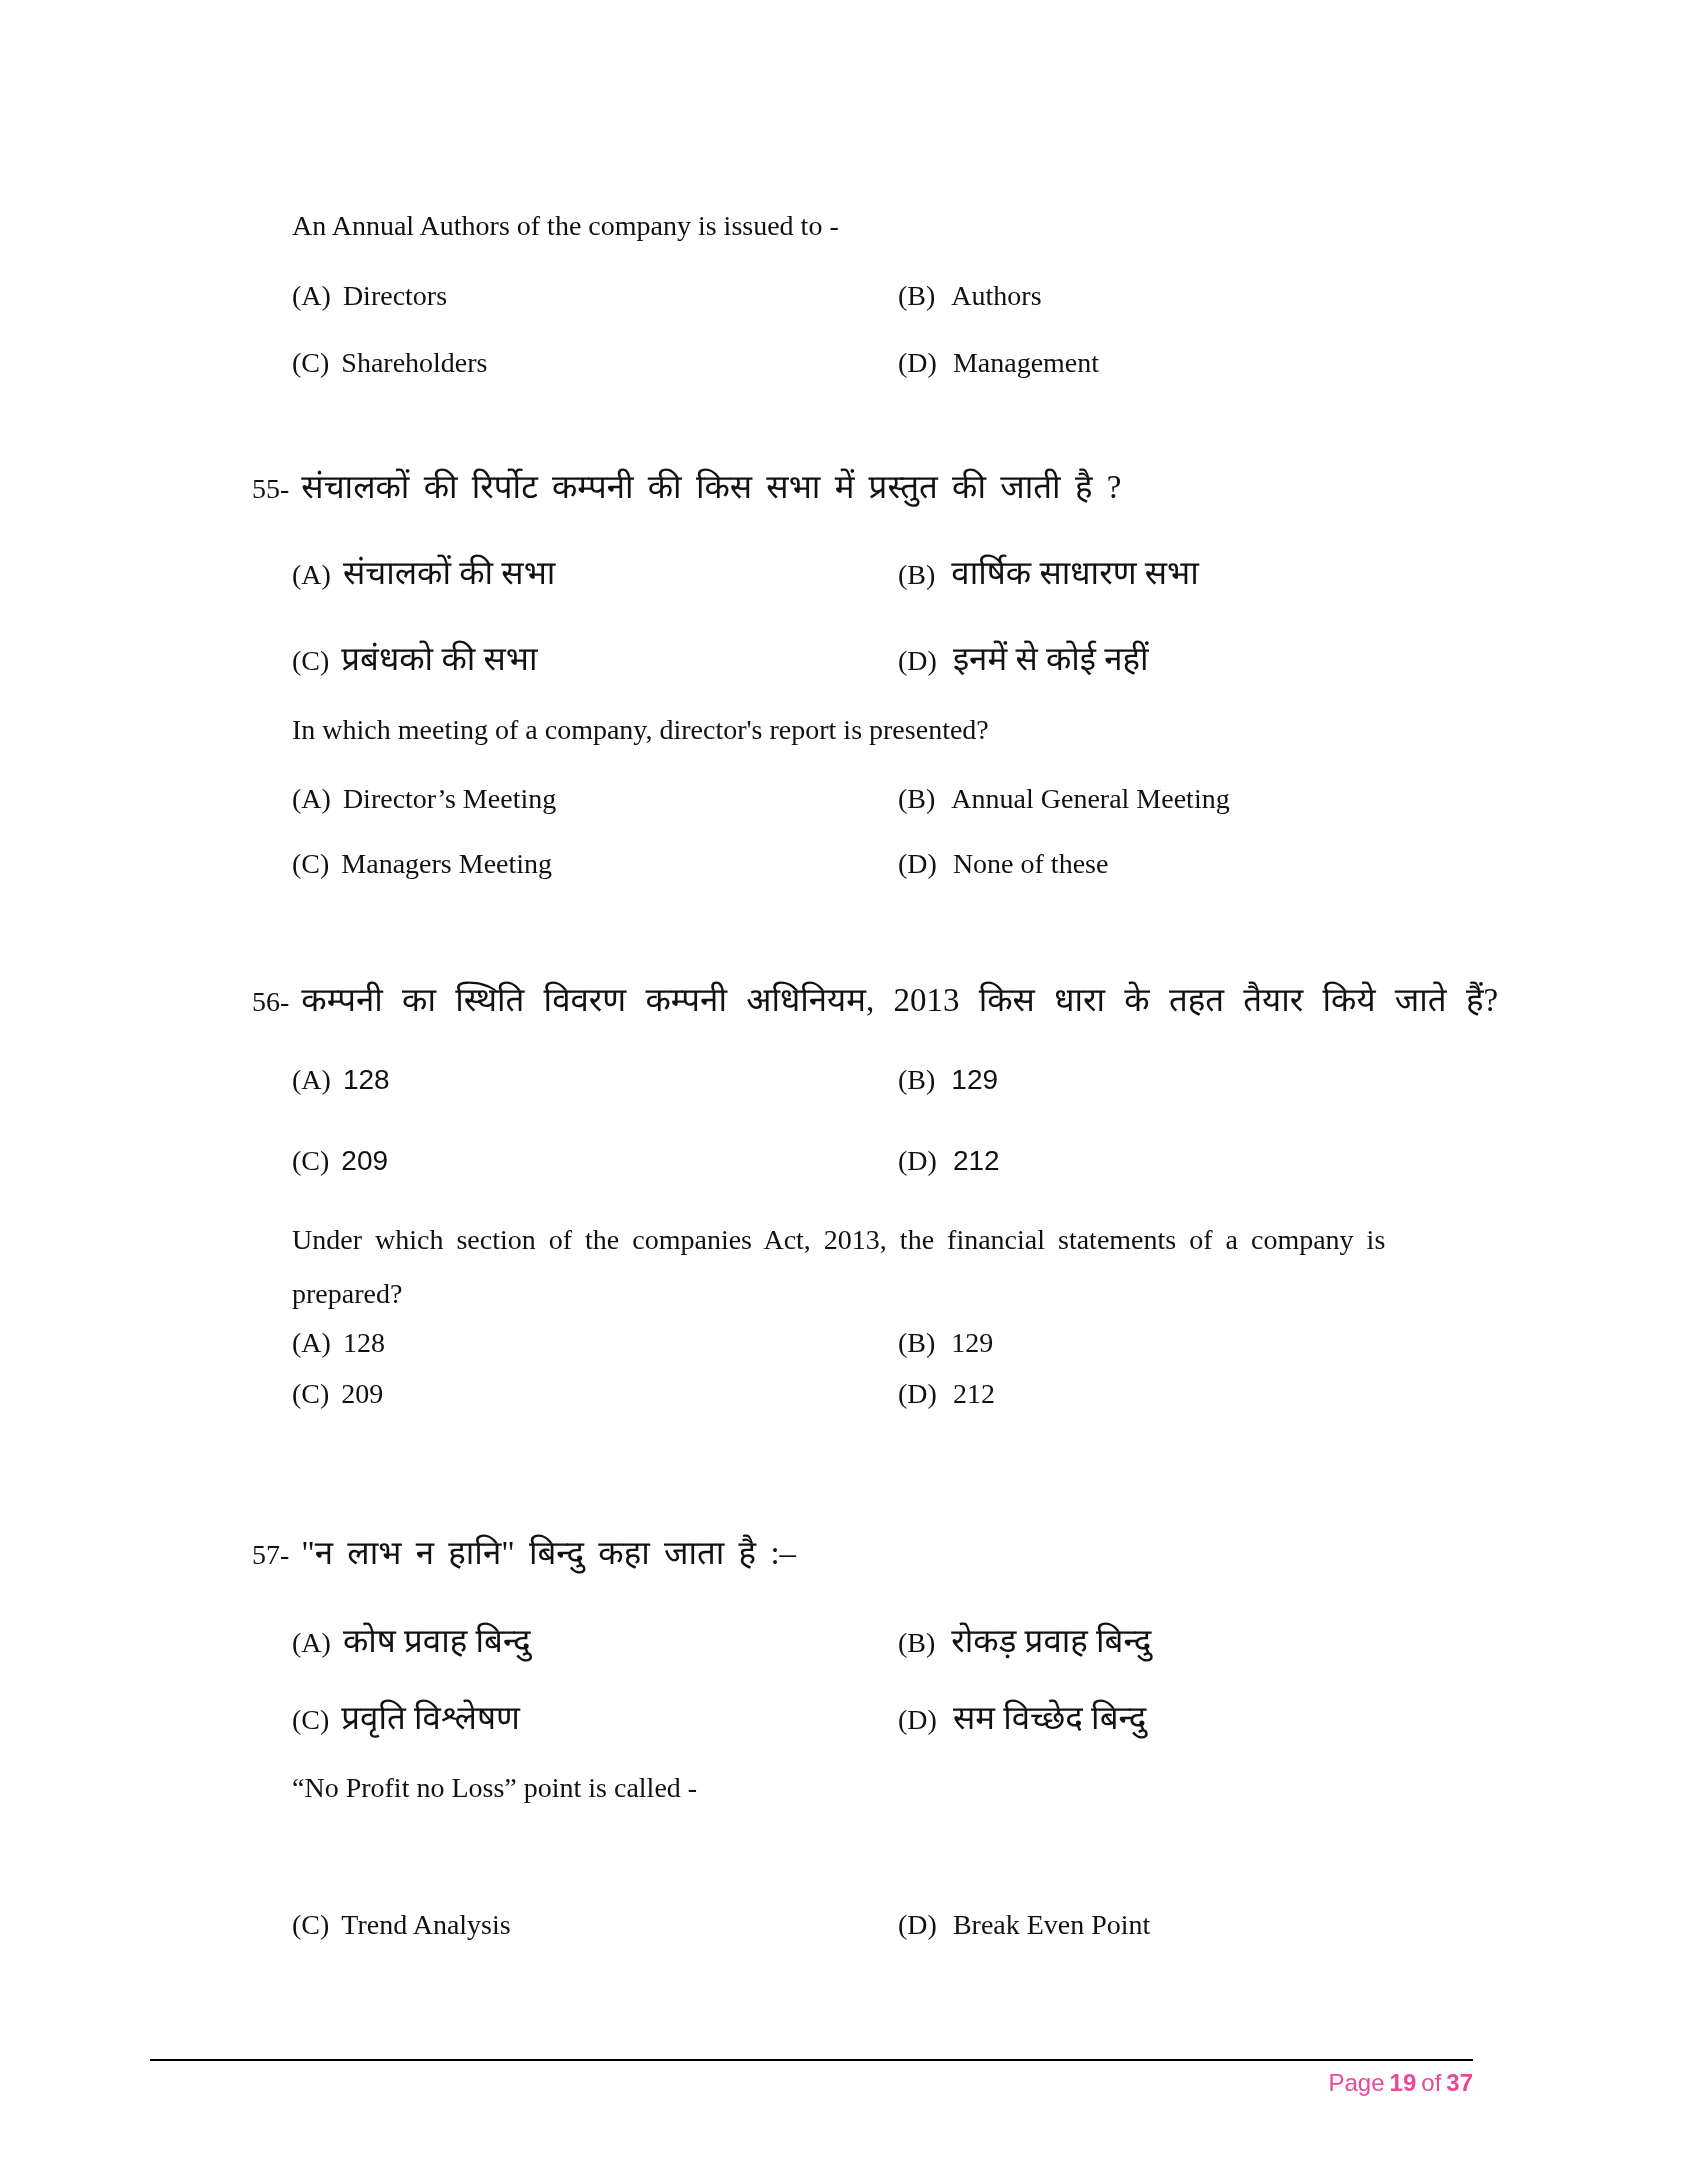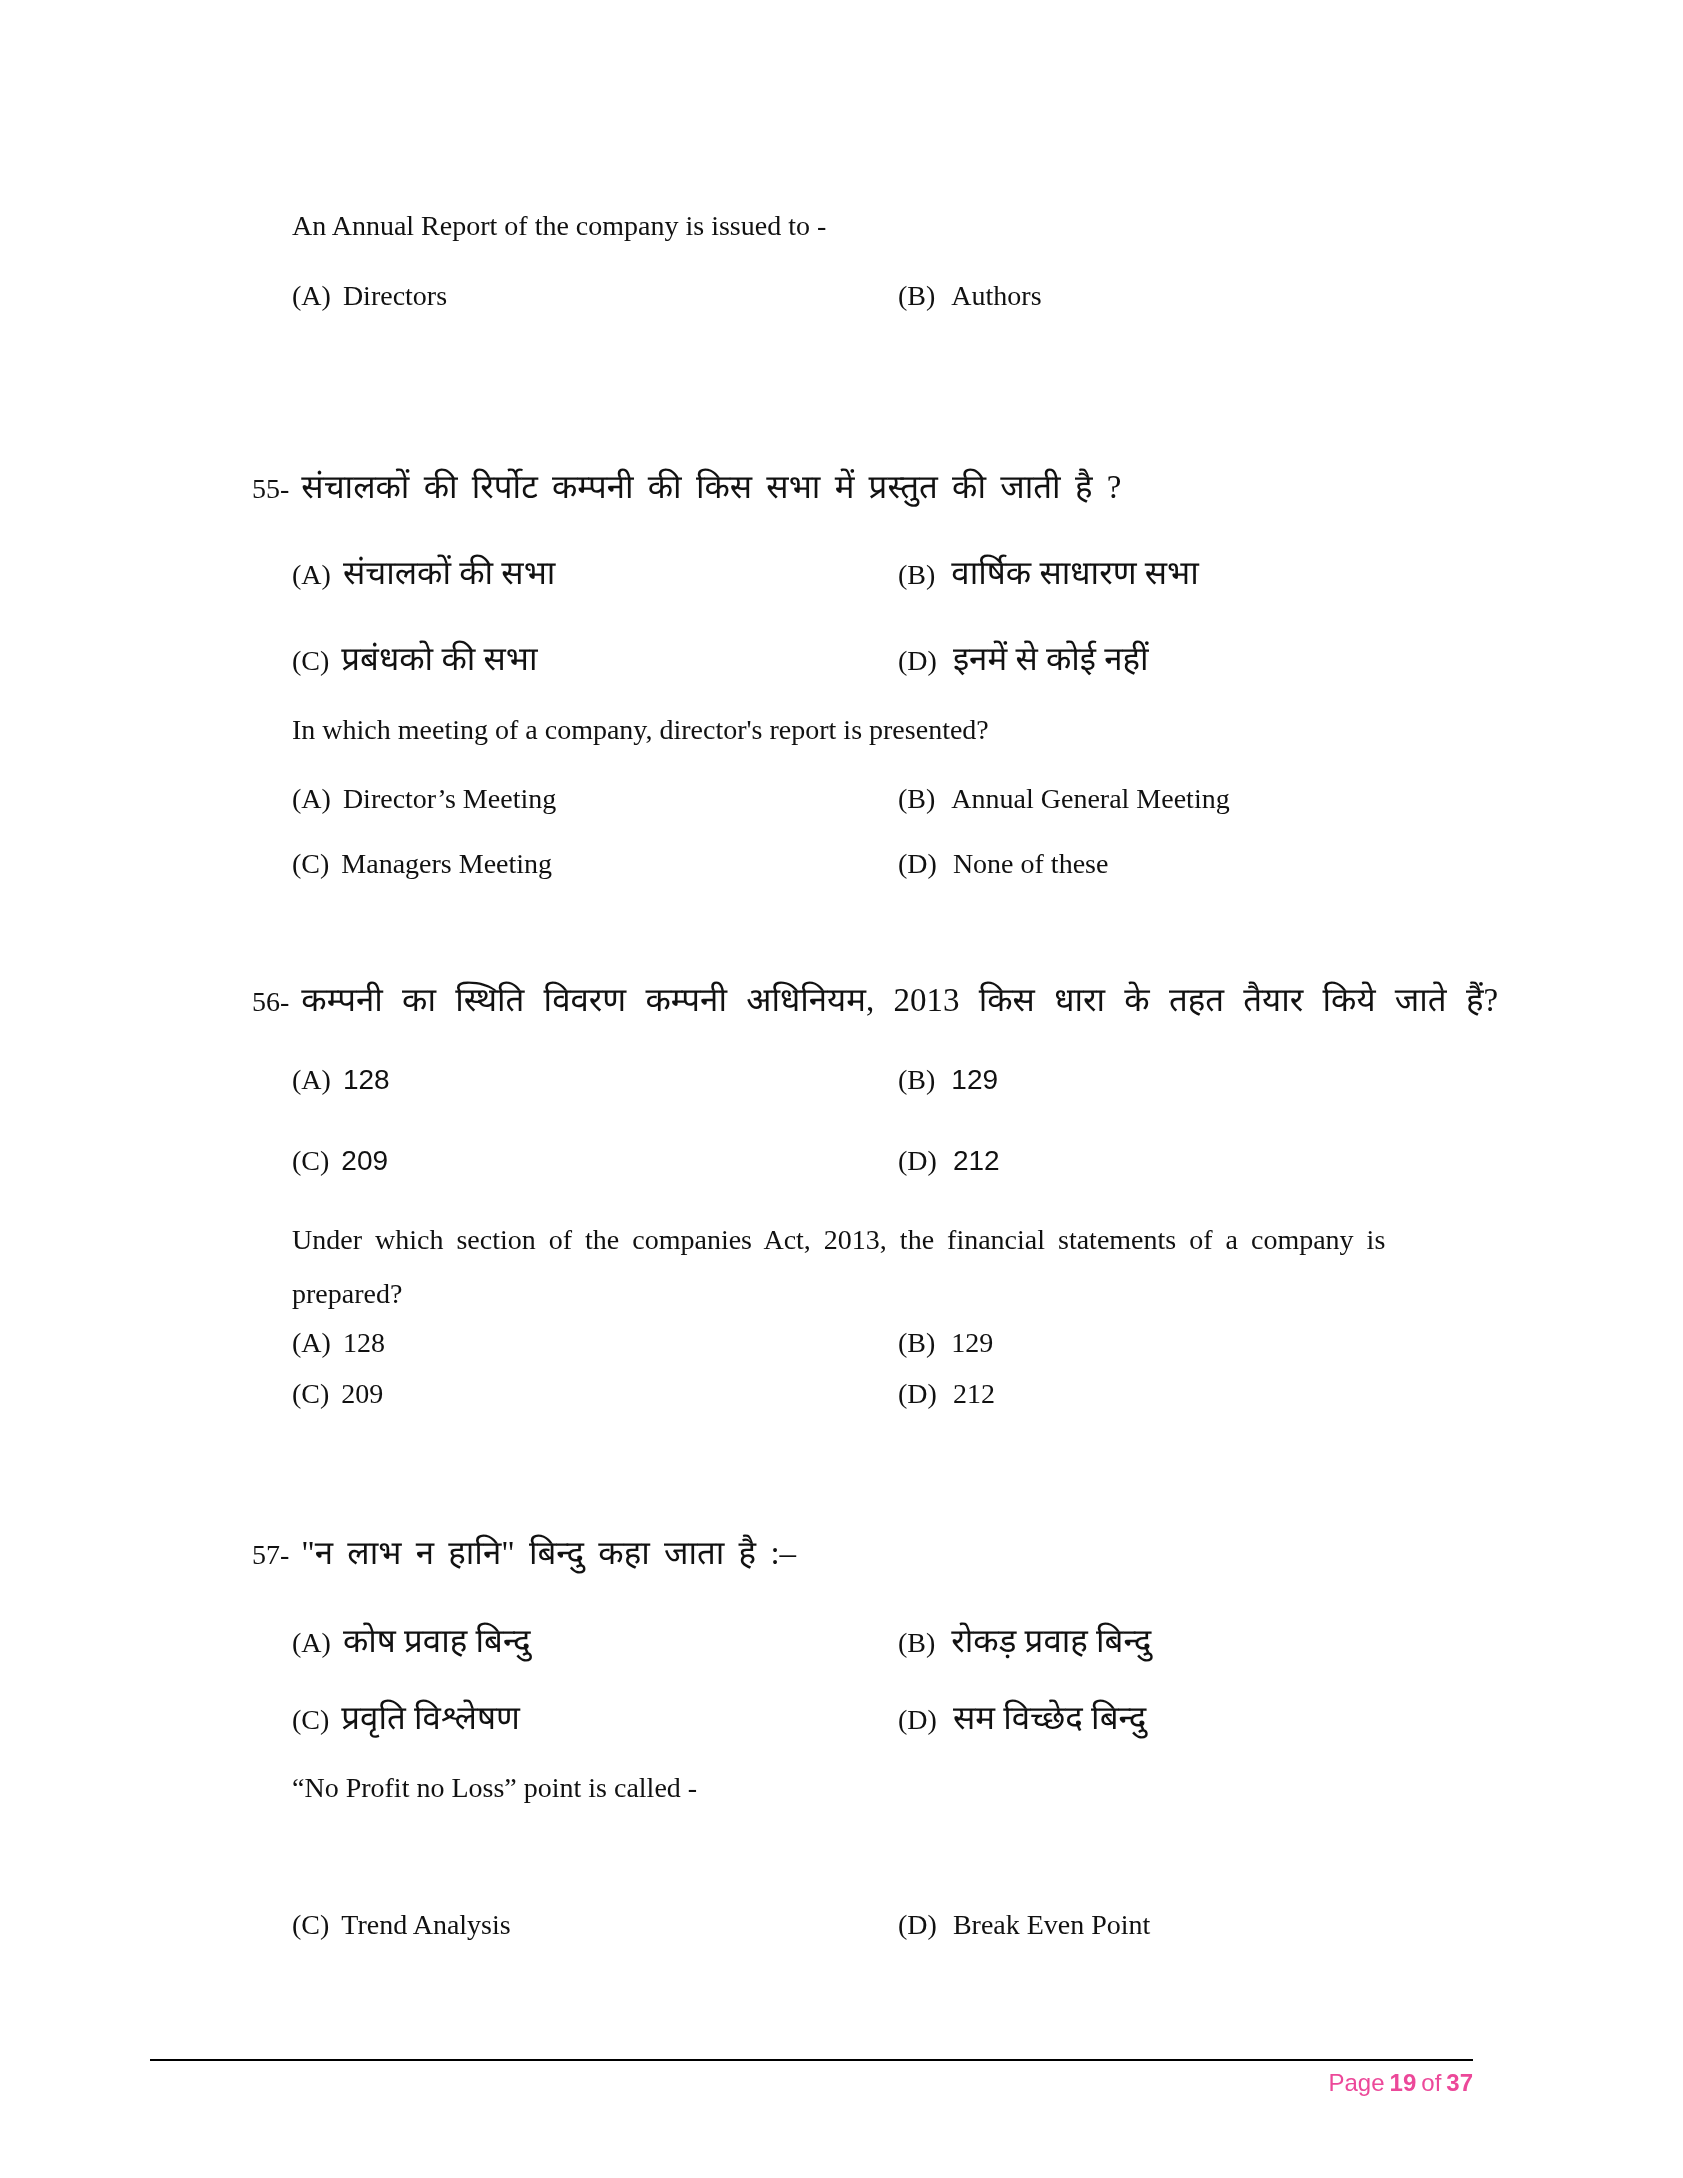--- a/index.html
+++ b/index.html
@@ -41,27 +41,31 @@
   }
   .footer-text .b { font-weight: bold; }
   .footer-text span { margin-left: 5px; }
   .footer-text span:first-child { margin-left: 0; }
 </style>
 </head>
 <body>
 
 <div class="page">
 
-  <div class="row en body-left" style="top:210px">An Annual Report of the company is issued to -</div>
+  <div class="row en body-left" style="top:210px">An Annual Authors of the company is issued to -</div>
 
   <div class="row en body-left" style="top:280px">
     <span><span class="opt-a-lbl">(A)</span><span>Directors</span></span>
     <span class="opt-b"><span class="opt-a-lbl">(B)</span><span>Authors</span></span>
   </div>
 
+  <div class="row en body-left" style="top:347px">
+    <span><span class="opt-a-lbl">(C)</span><span>Shareholders</span></span>
+    <span class="opt-b"><span class="opt-a-lbl">(D)</span><span>Management</span></span>
+  </div>
 
   <div class="row qrow" style="top:463px">
     <span class="qnum">55-</span><span class="hi hi-q qtext-gap">संचालकों की रिर्पोट कम्पनी की किस सभा में प्रस्तुत की जाती है ?</span>
   </div>
 
   <div class="row body-left" style="top:549px">
     <span><span class="en opt-a-lbl">(A)</span><span class="hi">संचालकों की सभा</span></span>
     <span class="opt-b"><span class="en opt-a-lbl">(B)</span><span class="hi">वार्षिक साधारण सभा</span></span>
   </div>
 

